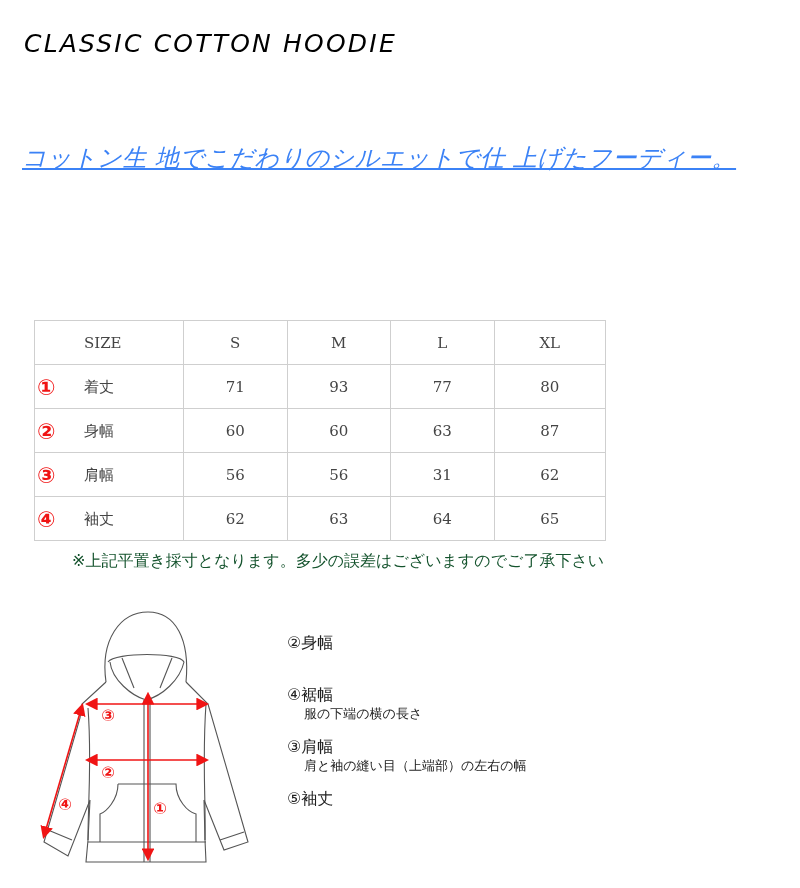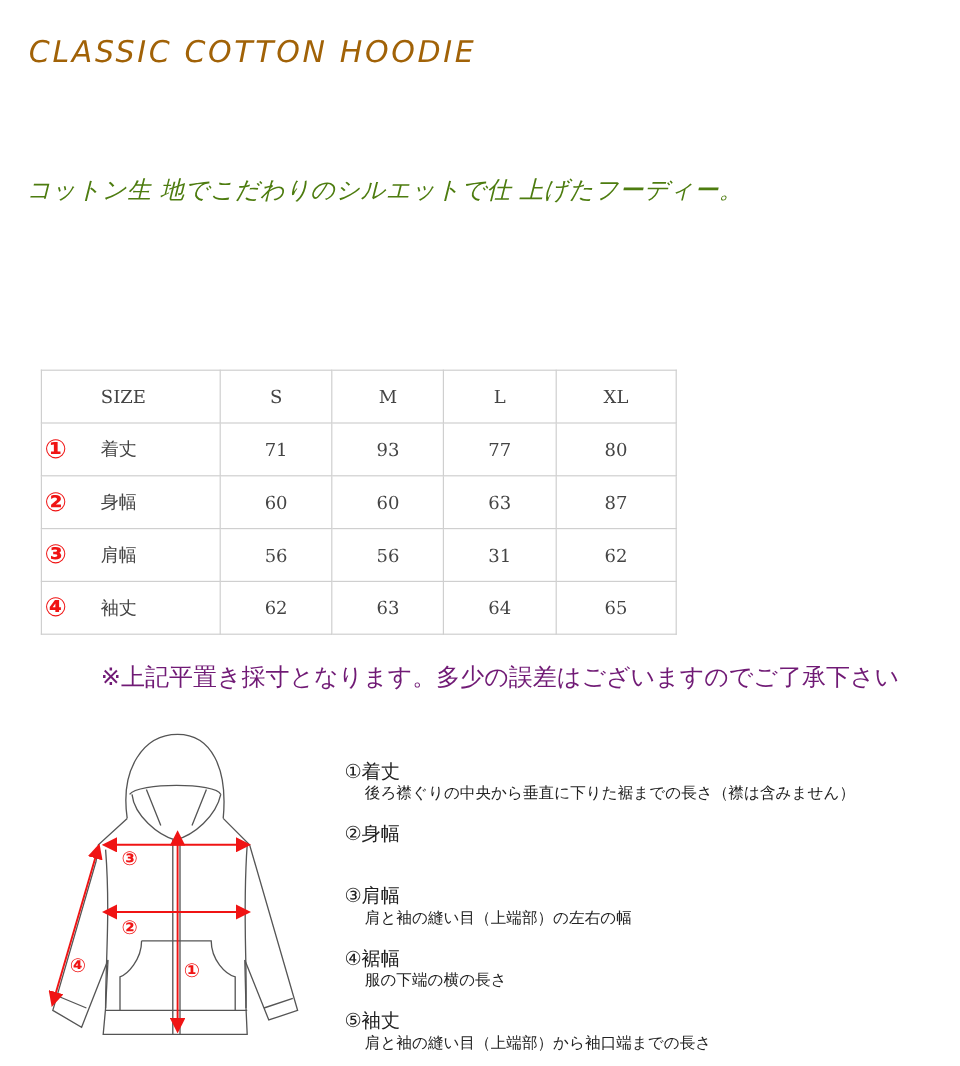--- a/index.html
+++ b/index.html
@@ -1,42 +1,42 @@
 <!DOCTYPE html>
 <html><head>
 <meta charset="utf-8">
 <style>
   html, body { margin:0; padding:0; background:#ffffff; }
   body { width:800px; height:888px; position:relative; overflow:hidden; color:#333; }
   .title {
     position:absolute; left:24px; top:12px;
     font-family:"DejaVu Sans", sans-serif; font-style:italic;
-    font-size:25px; letter-spacing:2.2px; color:#a16207; font-weight:normal;
+    font-size:25px; letter-spacing:2.2px; color:#000000; font-weight:normal;
   }
   .tagline {
     position:absolute; left:22px; top:140px;
     font-family:"DejaVu Sans", sans-serif; font-style:italic;
-    font-size:20px; line-height:37px; color:#4d7c0f; letter-spacing:0.5px;
+    font-size:24px; line-height:37px; color:#3b82f6; letter-spacing:0.5px;text-decoration:underline;
   }
   .tagline div { white-space:nowrap; }
   table.size {
-    position:absolute; left:34px; top:308px; width:530px;
+    position:absolute; left:34px; top:320px; width:572px;
     border-collapse:collapse; border:1.5px solid #b5b5b5;
     font-family:"DejaVu Serif", serif; font-size:15px; color:#444;
   }
   table.size td { height:43px; border:1px solid #cfcfcf; text-align:center; padding:0; }
   table.size td.label { text-align:left; position:relative; width:148px; }
   .label .num {
     position:absolute; left:2px; top:50%; transform:translateY(-50%);
     color:#f01414; font-family:"DejaVu Sans", sans-serif; font-weight:bold; font-size:22px;
   }
   .label .txt { position:absolute; left:49px; top:50%; transform:translateY(-50%); }
   .note {
-    position:absolute; left:84px; top:551px;
-    font-family:"DejaVu Sans", sans-serif; font-size:20px; color:#701a75; white-space:nowrap;
+    position:absolute; left:72px; top:551px;
+    font-family:"DejaVu Sans", sans-serif; font-size:16px; color:#14532d; white-space:nowrap;
   }
   .diagram { position:absolute; left:40px; top:600px; width:240px; height:288px; }
   .defs { position:absolute; left:287px; top:633px; font-family:"DejaVu Sans", sans-serif; color:#222; }
   .def { height:52px; }
   .def .h { font-size:16px; line-height:20px; }
   .def .d { font-size:13px; line-height:18px; padding-left:17px; white-space:nowrap; }
 </style>
 </head>
 <body>
 
@@ -138,31 +138,26 @@
       <text x="120" y="214">①</text>
       <text x="68" y="178">②</text>
       <text x="68" y="121">③</text>
       <text x="25" y="210">④</text>
     </g>
   </svg>
 </div>
 
 <div class="defs">
   <div class="def">
-    <div class="h">①着丈</div>
-    <div class="d">後ろ襟ぐりの中央から垂直に下りた裾までの長さ（襟は含みません）</div>
+    <div class="h">②身幅</div>
   </div>
   <div class="def">
-    <div class="h">②身幅</div>
+    <div class="h">④裾幅</div>
+    <div class="d">服の下端の横の長さ</div>
   </div>
   <div class="def">
     <div class="h">③肩幅</div>
     <div class="d">肩と袖の縫い目（上端部）の左右の幅</div>
   </div>
   <div class="def">
-    <div class="h">④裾幅</div>
-    <div class="d">服の下端の横の長さ</div>
-  </div>
-  <div class="def">
     <div class="h">⑤袖丈</div>
-    <div class="d">肩と袖の縫い目（上端部）から袖口端までの長さ</div>
   </div>
 </div>
 
 </body></html>

